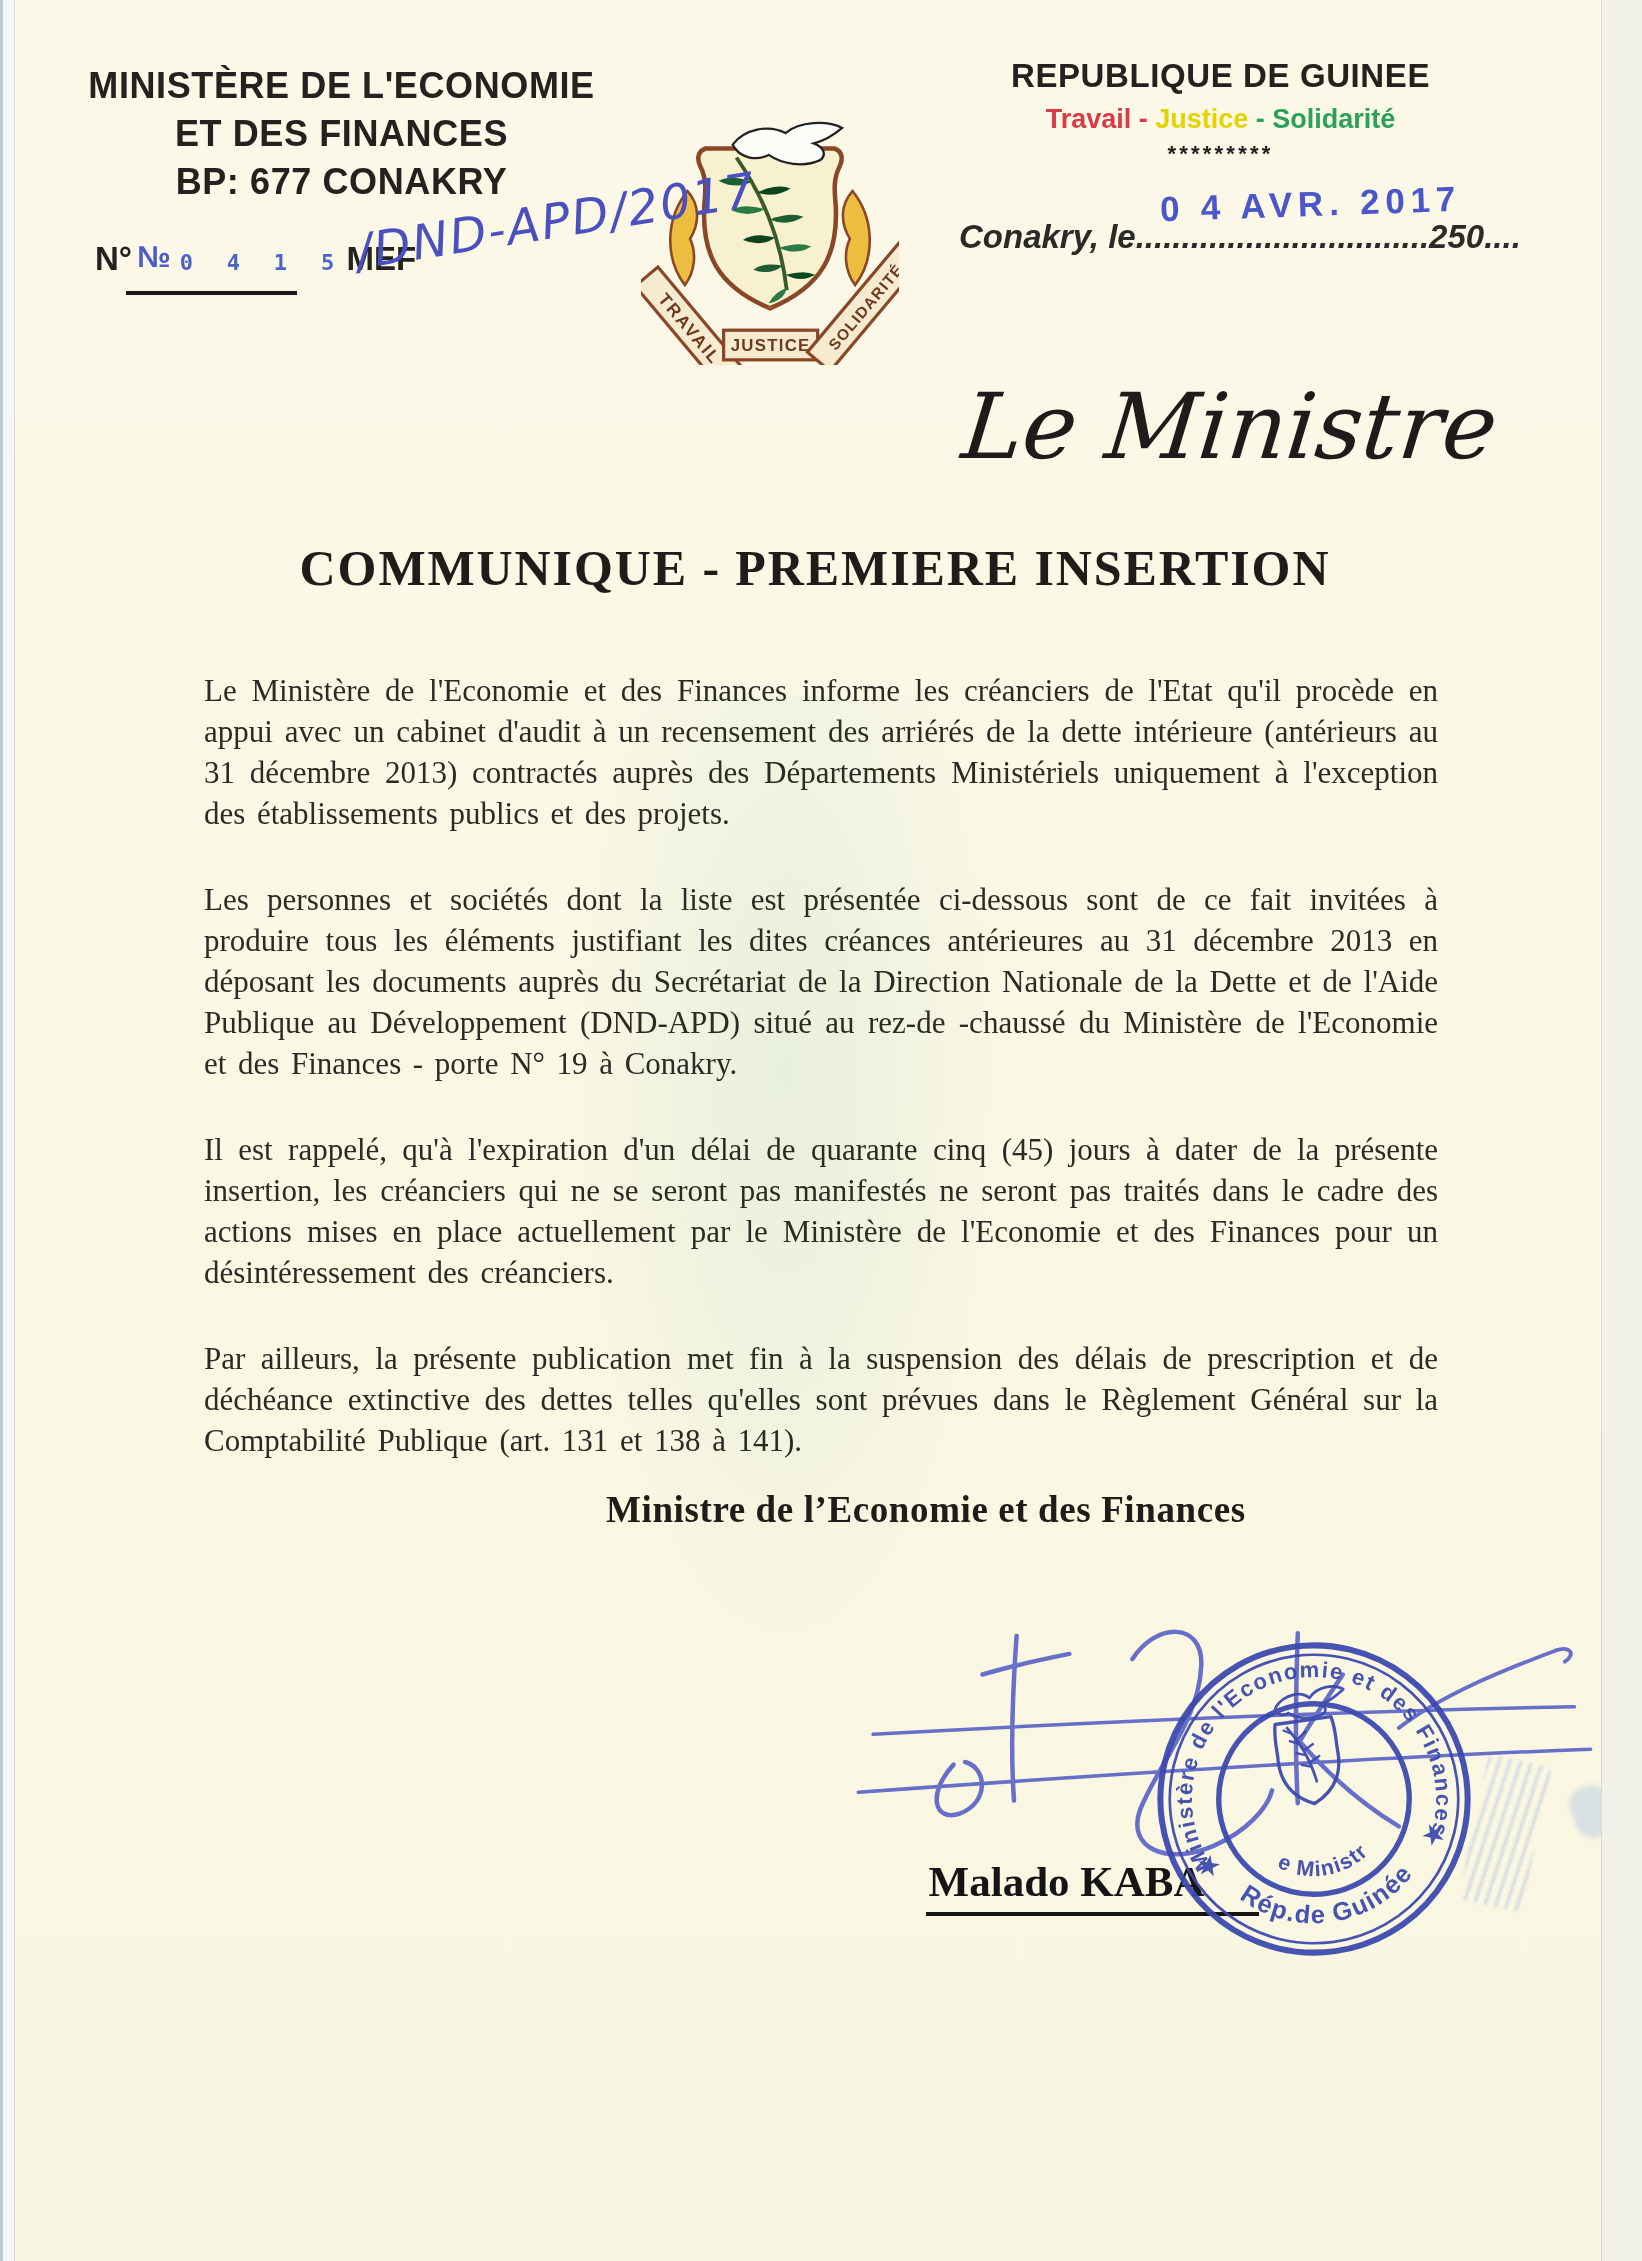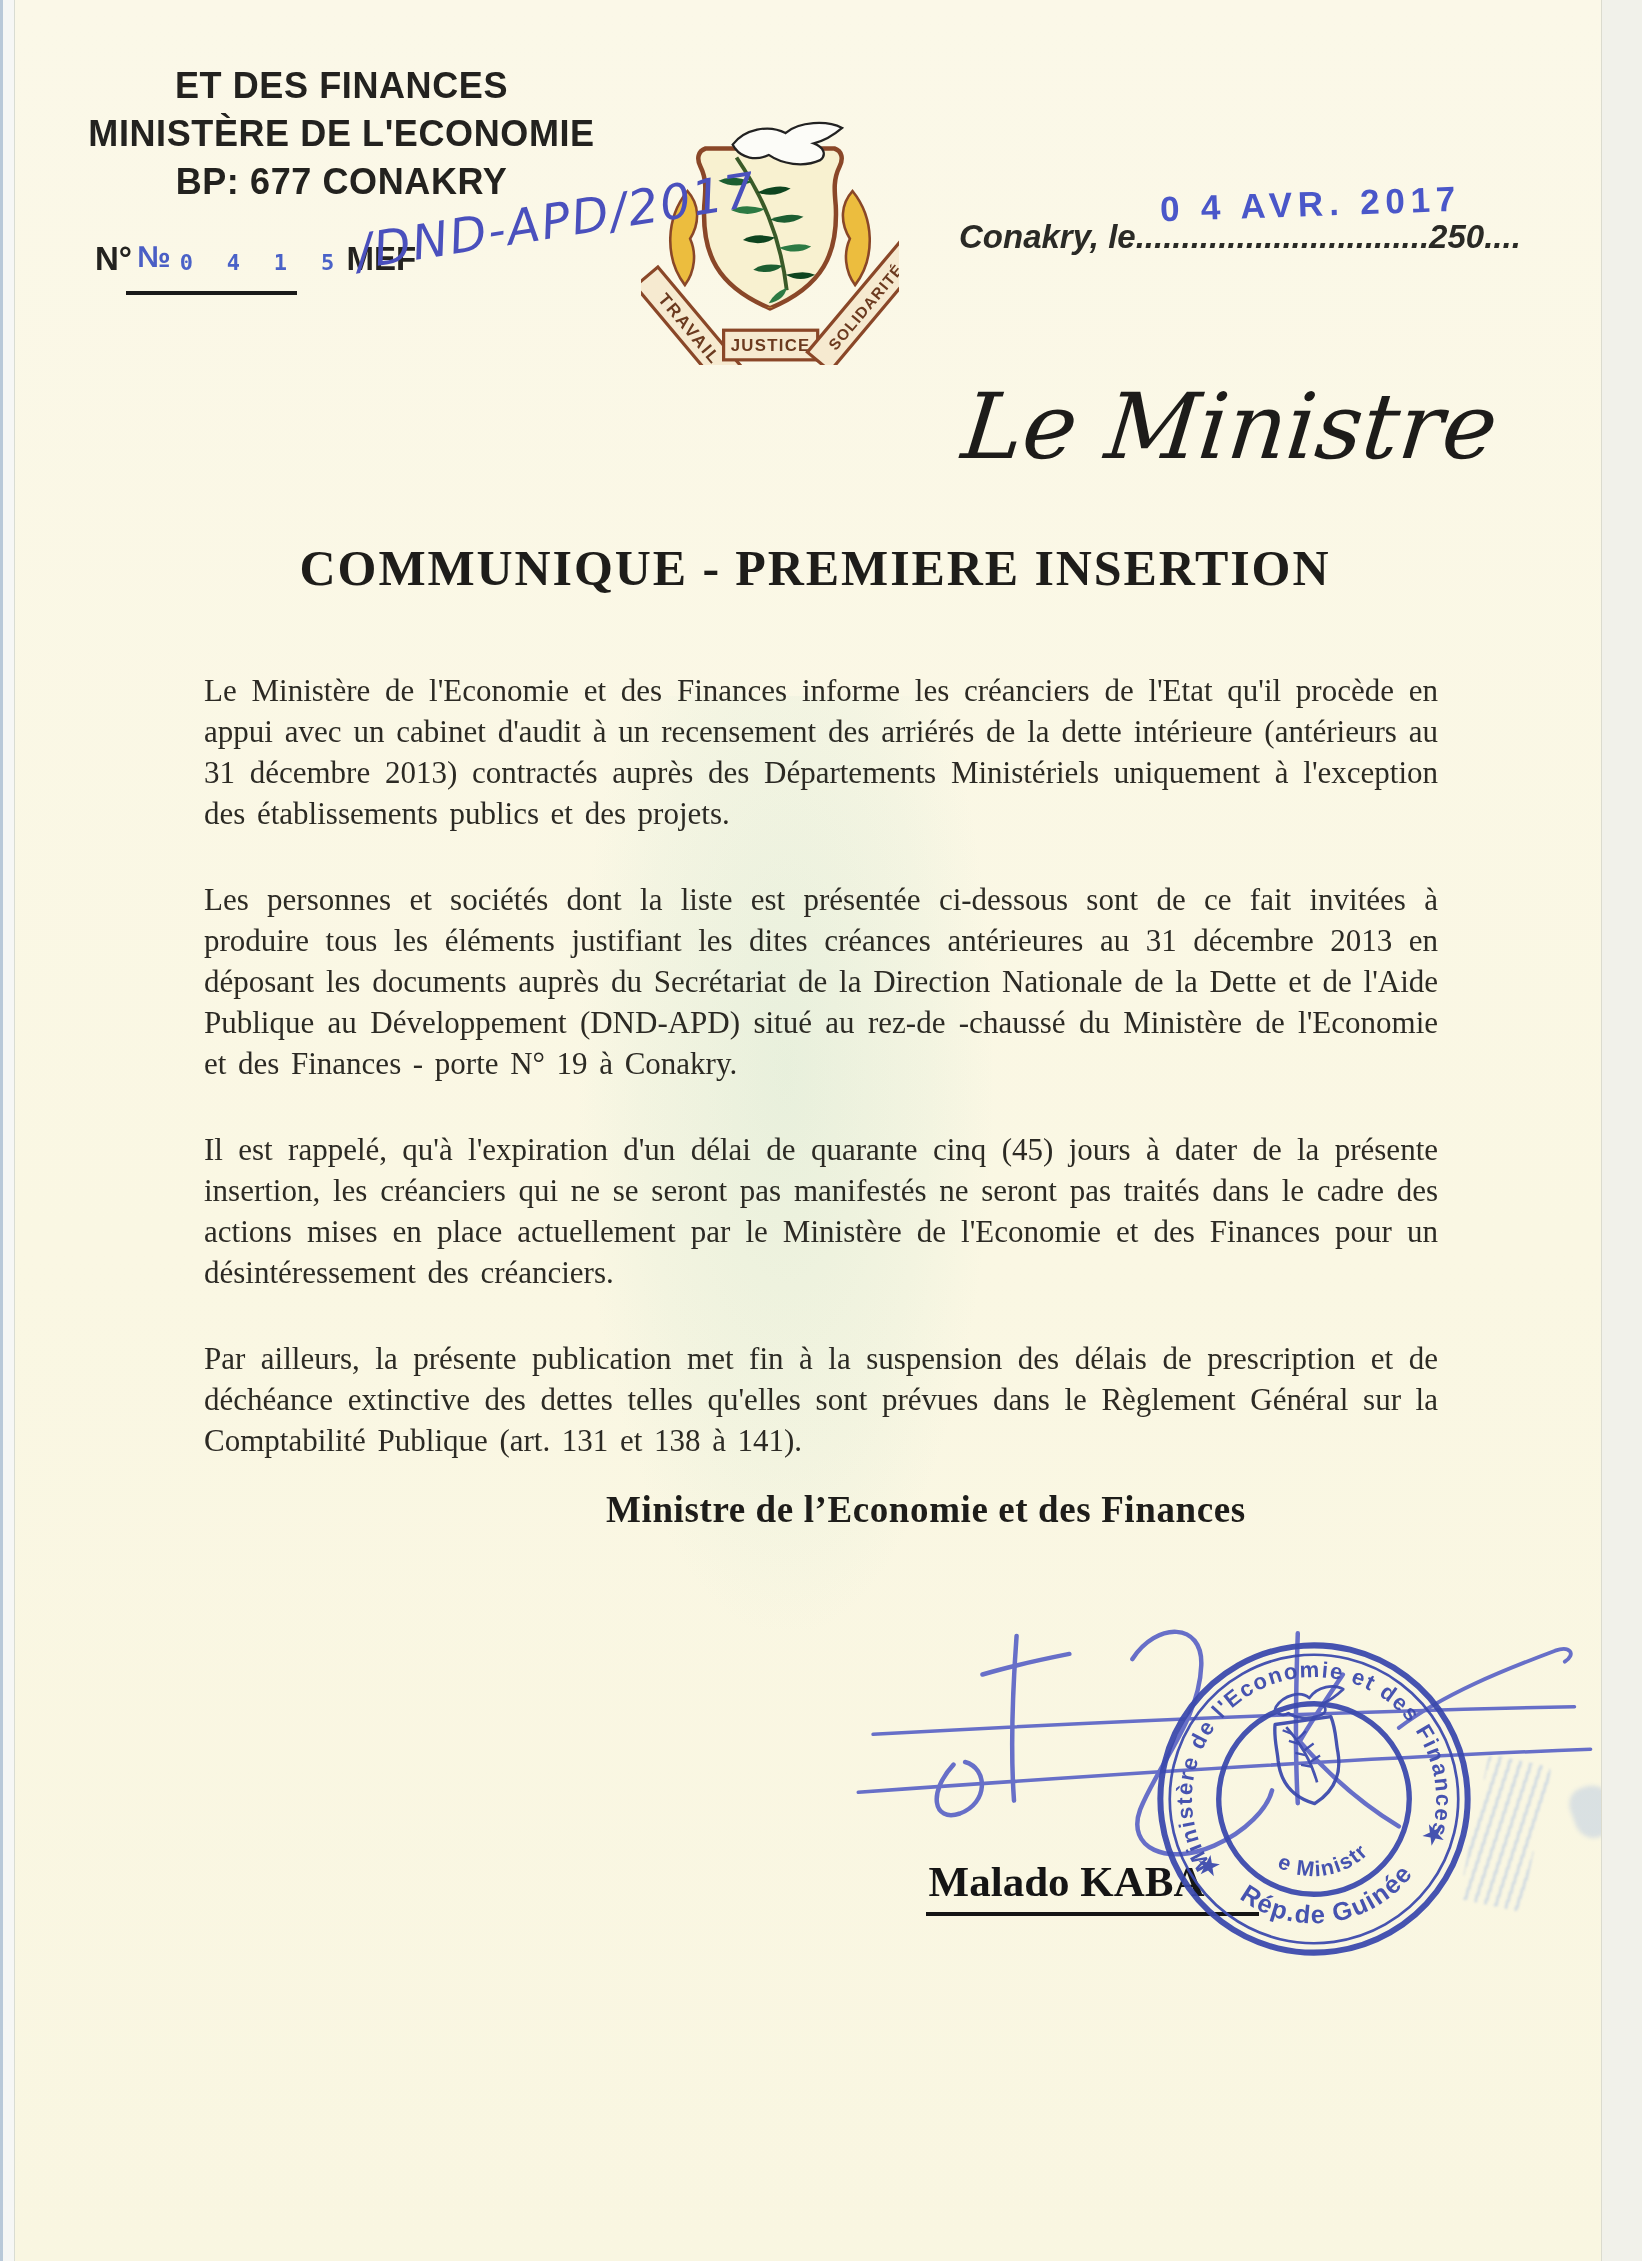--- a/index.html
+++ b/index.html
@@ -77,31 +77,42 @@
     background:rgba(110,150,225,.5);}
 </style>
 </head>
 <body>
 
 <div class="sheet">
 
   <div class="watermark"></div>
 
   <div class="hdr-left">
+    <div>MINISTÈRE DE L'ECONOMIE</div>
     <div>ET DES FINANCES</div>
-    <div>MINISTÈRE DE L'ECONOMIE</div>
     <div>BP: 677 CONAKRY</div>
   </div>
 
   <div class="ref-line">
     <span>N°</span><span class="ref-no-symbol">№</span><span class="ref-number">0 4 1 5</span><span class="ref-suffix">MEF</span>
   </div>
   <div class="ref-underline"></div>
   <div class="ref-handwritten">/DND-APD/2017</div>
 
+  <div class="hdr-right">
+    <div class="country">REPUBLIQUE DE GUINEE</div>
+    <div class="motto">
+      <span class="motto-w1">Travail</span>
+      <span class="motto-s1">-</span>
+      <span class="motto-w2">Justice</span>
+      <span class="motto-s2">-</span>
+      <span class="motto-w3">Solidarité</span>
+    </div>
+    <div class="stars">*********</div>
+  </div>
 
   <div class="date-stamp">0 4 AVR. 2017</div>
   <div class="place-line"><span>Conakry, le</span><span>................................</span><span>250</span><span>....</span></div>
 
   <svg class="emblem" viewBox="0 0 400 388">
     <defs>
       <clipPath id="shieldClip">
         <path d="M 100 52 L 300 52 C 312 56 314 68 308 80 C 298 100 300 118 302 140 C 306 215 282 266 200 300 C 118 266 94 215 98 140 C 100 118 102 100 92 80 C 86 68 88 56 100 52 Z"></path>
       </clipPath>
     </defs>

